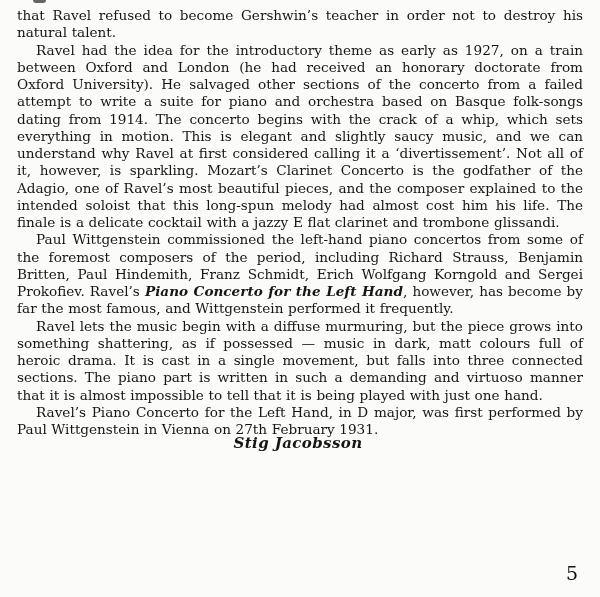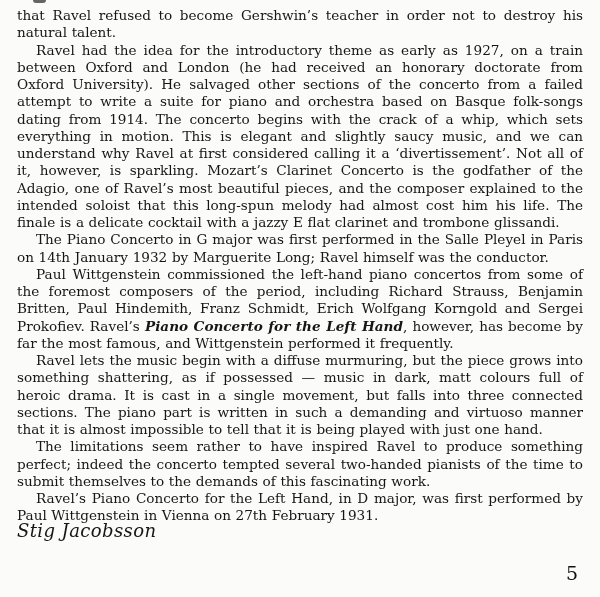--- a/index.html
+++ b/index.html
@@ -41,46 +41,44 @@
     -webkit-hyphens: none;
     word-spacing: 0.3px;
   }
   .article-body p.indent {
     text-indent: 19px;
   }
   .it  { }
   .bit { font-style: italic; font-weight: bold; }
   .signature {
     margin-top: -3px;
-    font-size: 18px;
+    font-size: 15px;
     line-height: 17.25px;
-    text-align: left;
+    text-align: center;
     font-style: italic;
-    font-weight: normal;
+    font-weight: bold;
     letter-spacing: 0.4px;
     padding-right: 4px;
   }
   .pagenum {
     position: absolute;
     right: 22px;
     bottom: 13px;
     font-size: 19px;
     line-height: 22px;
     color: #111;
   }
 </style>
 </head>
 <body>
 
 <div class="page">
   <div class="artifact"></div>
   <div class="article-body">
       <p class=""><span>that Ravel refused to become Gershwin’s teacher in order not to destroy his natural talent.</span></p>
       <p class="indent"><span>Ravel had the idea for the introductory theme as early as 1927, on a train between Oxford and London (he had received an honorary doctorate from Oxford University). He salvaged other sections of the concerto from a failed attempt to write a suite for piano and orchestra based on Basque folk-songs dating from 1914. The concerto begins with the crack of a whip, which sets everything in motion. This is elegant and slightly saucy music, and we can understand why Ravel at first considered calling it a ‘divertissement’. Not all of it, however, is sparkling. Mozart’s </span><span class="it">Clarinet Concerto</span><span> is the godfather of the </span><span class="it">Adagio</span><span>, one of Ravel’s most beautiful pieces, and the composer explained to the intended soloist that this long-spun melody had almost cost him his life. The finale is a delicate cocktail with a jazzy E flat clarinet and trombone </span><span class="it">glissandi</span><span>.</span></p>
-      <p class="indent"><span>The </span><span class="it">Piano Concerto in G major</span><span> was first performed in the Salle Pleyel in Paris on 14th January 1932 by Marguerite Long; Ravel himself was the conductor.</span></p>
       <p class="indent"><span>Paul Wittgenstein commissioned the left-hand piano concertos from some of the foremost composers of the period, including Richard Strauss, Benjamin Britten, Paul Hindemith, Franz Schmidt, Erich Wolfgang Korngold and Sergei Prokofiev. Ravel’s </span><span class="bit">Piano Concerto for the Left Hand</span><span>, however, has become by far the most famous, and Wittgenstein performed it frequently.</span></p>
       <p class="indent"><span>Ravel lets the music begin with a diffuse murmuring, but the piece grows into something shattering, as if possessed — music in dark, matt colours full of heroic drama. It is cast in a single movement, but falls into three connected sections. The piano part is written in such a demanding and virtuoso manner that it is almost impossible to tell that it is being played with just one hand.</span></p>
-      <p class="indent"><span>The limitations seem rather to have inspired Ravel to produce something perfect; indeed the concerto tempted several two-handed pianists of the time to submit themselves to the demands of this fascinating work.</span></p>
       <p class="indent"><span>Ravel’s </span><span class="it">Piano Concerto for the Left Hand</span><span>, in D major, was first performed by Paul Wittgenstein in Vienna on 27th February 1931.</span></p>
     </div>
   <div class="signature">Stig Jacobsson</div>
   <div class="pagenum">5</div>
 </div>
 
 </body></html>

